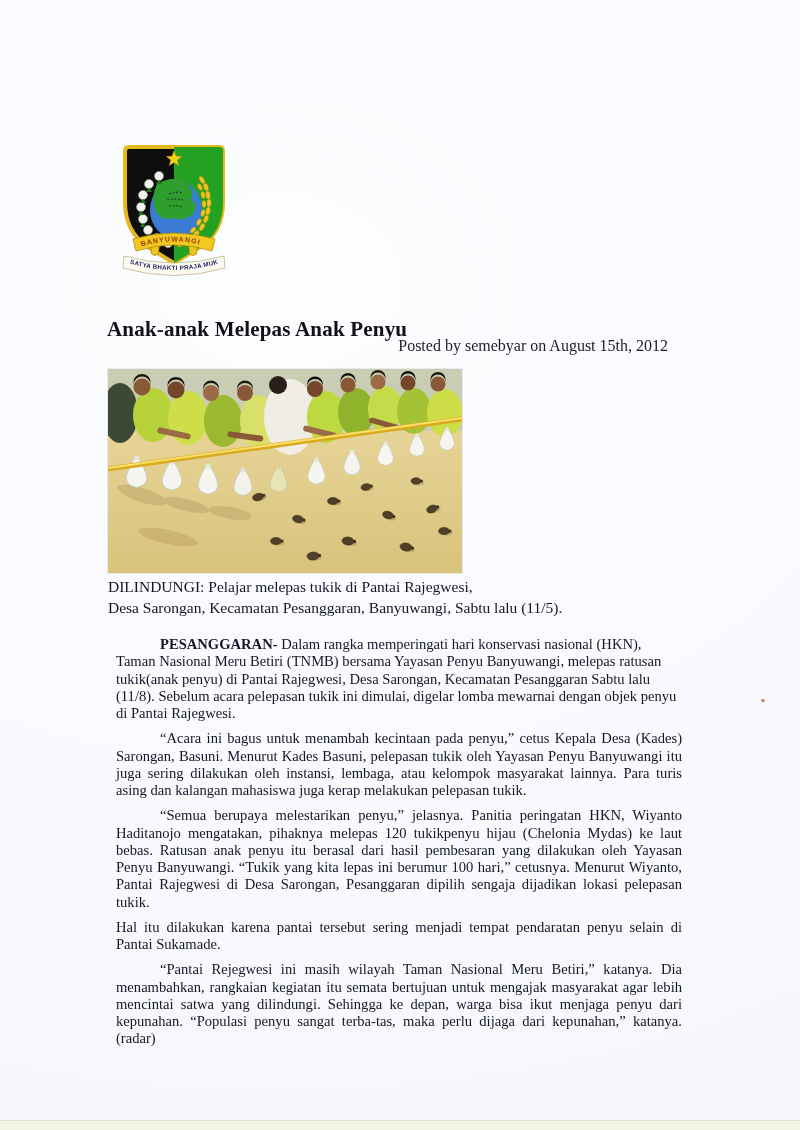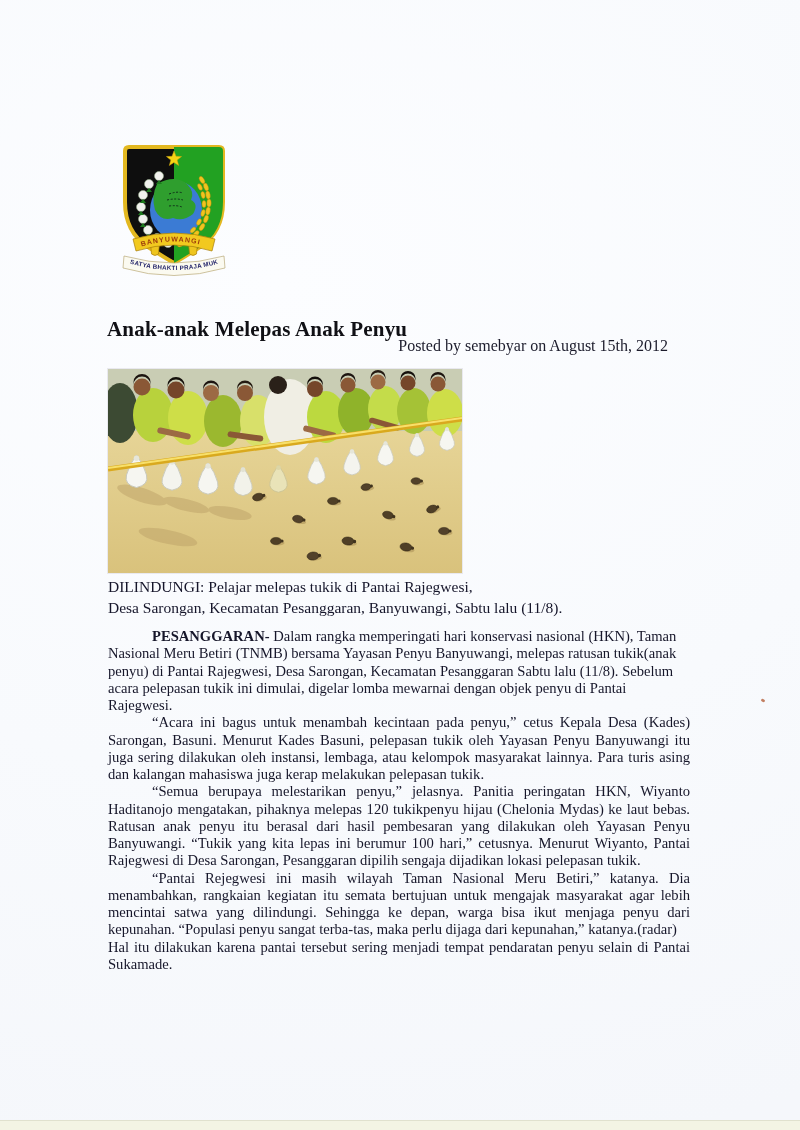--- a/index.html
+++ b/index.html
@@ -25,21 +25,21 @@
   }
   .photo svg{display:block;}
   .caption{
     position:absolute;left:108px;top:576px;width:560px;
     font-size:15.5px;line-height:21px;color:#15152a;
   }
   .article{
     position:absolute;left:108px;top:628px;width:582px;
     font-size:14.6px;line-height:17.25px;color:#16162a;
   }
-  .article p{margin:0;}
+  .article p{margin:8px;}
   .just{text-align:justify;}
   .rag{text-align:left;}
   .ind{text-indent:44px;}
   .article b{font-weight:bold;}
   .speck{
     position:absolute;left:761px;top:699px;width:4px;height:3px;
     background:#b0562e;border-radius:50%;opacity:.75;transform:rotate(25deg);
   }
   .edge-line{position:absolute;left:0;bottom:9px;width:800px;height:1px;background:#e0e1ce;}
   .edge-strip{position:absolute;left:0;bottom:0;width:800px;height:9px;background:#f3f4e4;}
@@ -296,27 +296,27 @@
             <ellipse cx="2" cy="2" rx="6.5" ry="2.6" fill="#b49a5e" opacity="0.7"></ellipse>
             <ellipse rx="5.5" ry="3.6" fill="#52412a" stroke="#2f2415" stroke-width="0.5"></ellipse>
             <circle cx="6" cy="0" r="1.6" fill="#40331e"></circle>
           </g>
       </g>
     </svg>
   </div>
 
   <div class="caption">
     <div>DILINDUNGI: Pelajar melepas tukik di Pantai Rajegwesi,</div>
-    <div>Desa Sarongan, Kecamatan Pesanggaran, Banyuwangi, Sabtu lalu (11/8).</div>
+    <div>Desa Sarongan, Kecamatan Pesanggaran, Banyuwangi, Sabtu lalu (11/5).</div>
   </div>
 
   <div class="article">
     <p class="rag ind"><b>PESANGGARAN-</b><span> Dalam rangka memperingati hari konservasi nasional (HKN), Taman Nasional Meru Betiri (TNMB) bersama Yayasan Penyu Banyuwangi, melepas ratusan tukik(anak penyu) di Pantai Rajegwesi, Desa Sarongan, Kecamatan Pesanggaran Sabtu lalu (11/8). Sebelum acara pelepasan tukik ini dimulai, digelar lomba mewarnai dengan objek penyu di Pantai Rajegwesi.</span></p>
     <p class="just ind">“Acara ini bagus untuk menambah kecintaan pada penyu,” cetus Kepala Desa (Kades) Sarongan, Basuni. Menurut Kades Basuni, pelepasan tukik oleh Yayasan Penyu Banyuwangi itu juga sering dilakukan oleh instansi, lembaga, atau kelompok masyarakat lainnya. Para turis asing dan kalangan mahasiswa juga kerap melakukan pelepasan tukik.</p>
     <p class="just ind">“Semua berupaya melestarikan penyu,” jelasnya. Panitia peringatan HKN, Wiyanto Haditanojo mengatakan, pihaknya melepas 120 tukikpenyu hijau (Chelonia Mydas) ke laut bebas. Ratusan anak penyu itu berasal dari hasil pembesaran yang dilakukan oleh Yayasan Penyu Banyuwangi. “Tukik yang kita lepas ini berumur 100 hari,” cetusnya. Menurut Wiyanto, Pantai Rajegwesi di Desa Sarongan, Pesanggaran dipilih sengaja dijadikan lokasi pelepasan tukik.</p>
+    <p class="just">Hal itu dilakukan karena pantai tersebut sering menjadi tempat pendaratan penyu selain di Pantai Sukamade.</p>
     <p class="just ind">“Pantai Rejegwesi ini masih wilayah Taman Nasional Meru Betiri,” katanya. Dia menambahkan, rangkaian kegiatan itu semata bertujuan untuk mengajak masyarakat agar lebih mencintai satwa yang dilindungi. Sehingga ke depan, warga bisa ikut menjaga penyu dari kepunahan. “Populasi penyu sangat terba-tas, maka perlu dijaga dari kepunahan,” katanya.(radar)</p>
-    <p class="just">Hal itu dilakukan karena pantai tersebut sering menjadi tempat pendaratan penyu selain di Pantai Sukamade.</p>
   </div>
 
   <div class="speck"></div>
   <div class="edge-line"></div>
   <div class="edge-strip"></div>
 </div>
 
 </body></html>

